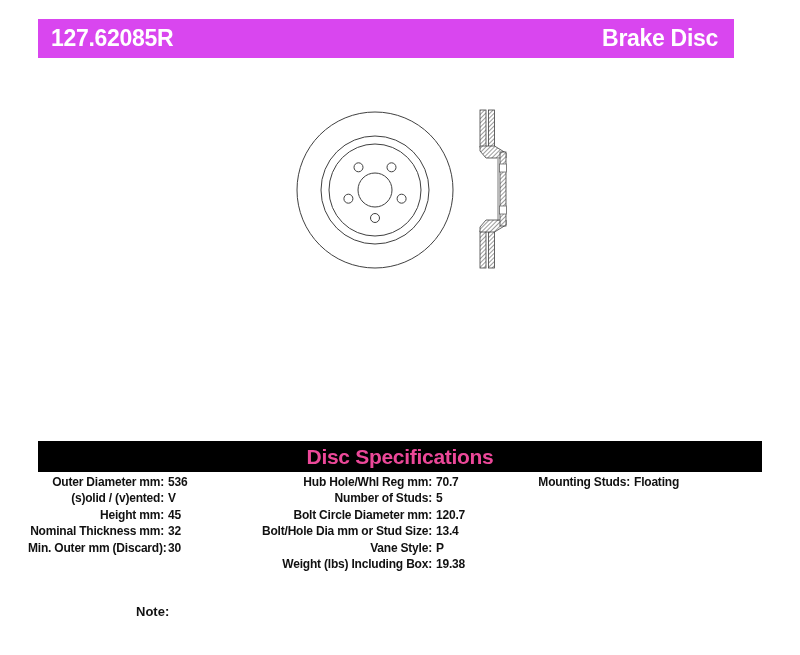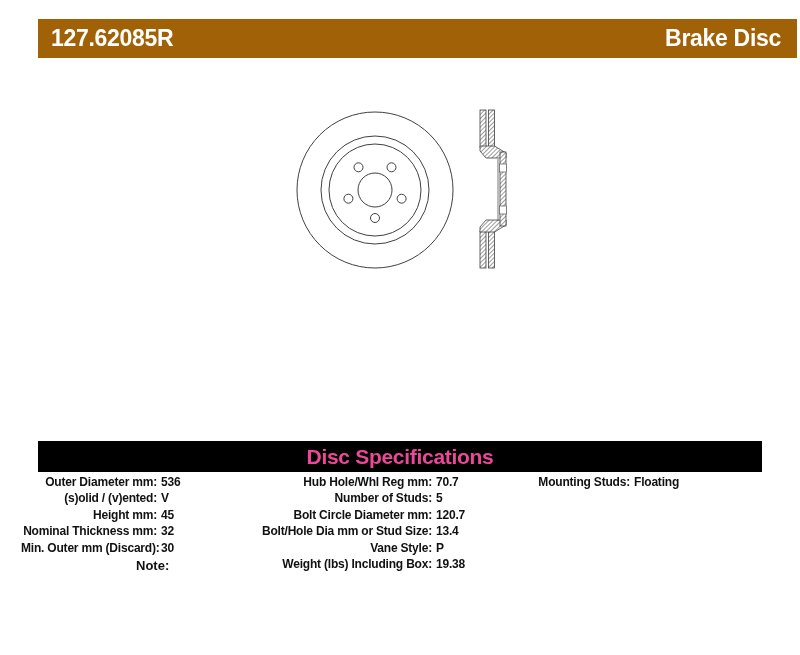--- a/index.html
+++ b/index.html
@@ -5,53 +5,53 @@
   html,body{margin:0;padding:0;background:#ffffff;}
   .page{
     position:relative;
     width:800px;height:655px;
     background:#ffffff;
     font-family:"Liberation Sans", sans-serif;
     overflow:hidden;
   }
   
   .title-bar{
-    position:absolute;left:38px;top:19px;width:759px;height:39px;
-    background:#a16207;color:#ffffff;
+    position:absolute;left:38px;top:19px;width:696px;height:39px;
+    background:#d946ef;color:#ffffff;
     display:flex;align-items:center;justify-content:space-between;
     box-sizing:border-box;padding:0 16px 0 13px;
     font-size:23px;font-weight:bold;letter-spacing:-0.3px;
   }
   
   .drawing{
     position:absolute;left:280px;top:95px;width:240px;height:185px;
   }
   
   .spec-bar{
     position:absolute;left:38px;top:441px;width:724px;height:31px;
     background:#000000;color:#ec4899;
     display:flex;align-items:center;justify-content:center;
     font-size:21px;font-weight:bold;letter-spacing:-0.3px;
   }
   .spec-col{
     position:absolute;top:474px;
     font-size:12px;font-weight:bold;color:#111111;letter-spacing:-0.2px;
   }
-  .spec-col.c1{left:21px;width:260px;}
+  .spec-col.c1{left:28px;width:260px;}
   .spec-col.c2{left:250px;width:320px;}
   .spec-col.c3{left:490px;width:280px;}
   .spec-row{display:flex;line-height:16.4px;white-space:nowrap;}
   .spec-label{display:inline-block;text-align:right;}
   .c1 .spec-label{width:136px;}
   .c2 .spec-label{width:182px;}
   .c3 .spec-label{width:140px;}
   .spec-value{margin-left:4px;text-align:left;}
   
   .note{
-    position:absolute;left:92px;top:558px;
+    position:absolute;left:92px;top:604px;
     font-size:13px;font-weight:bold;color:#111111;padding-left:44px;
   }
 </style>
 </head>
 <body>
 
 <div class="page">
 
   <header class="title-bar">
     <span>127.62085R</span>

